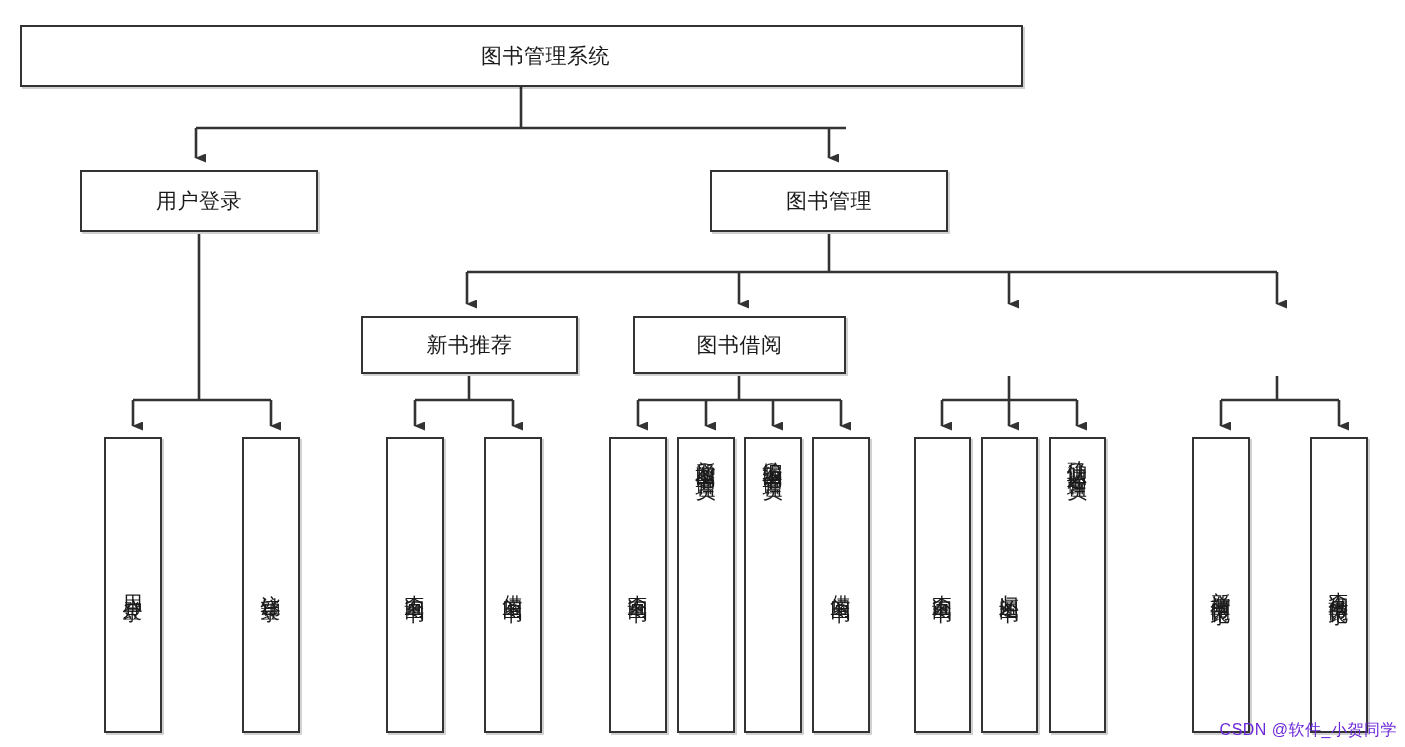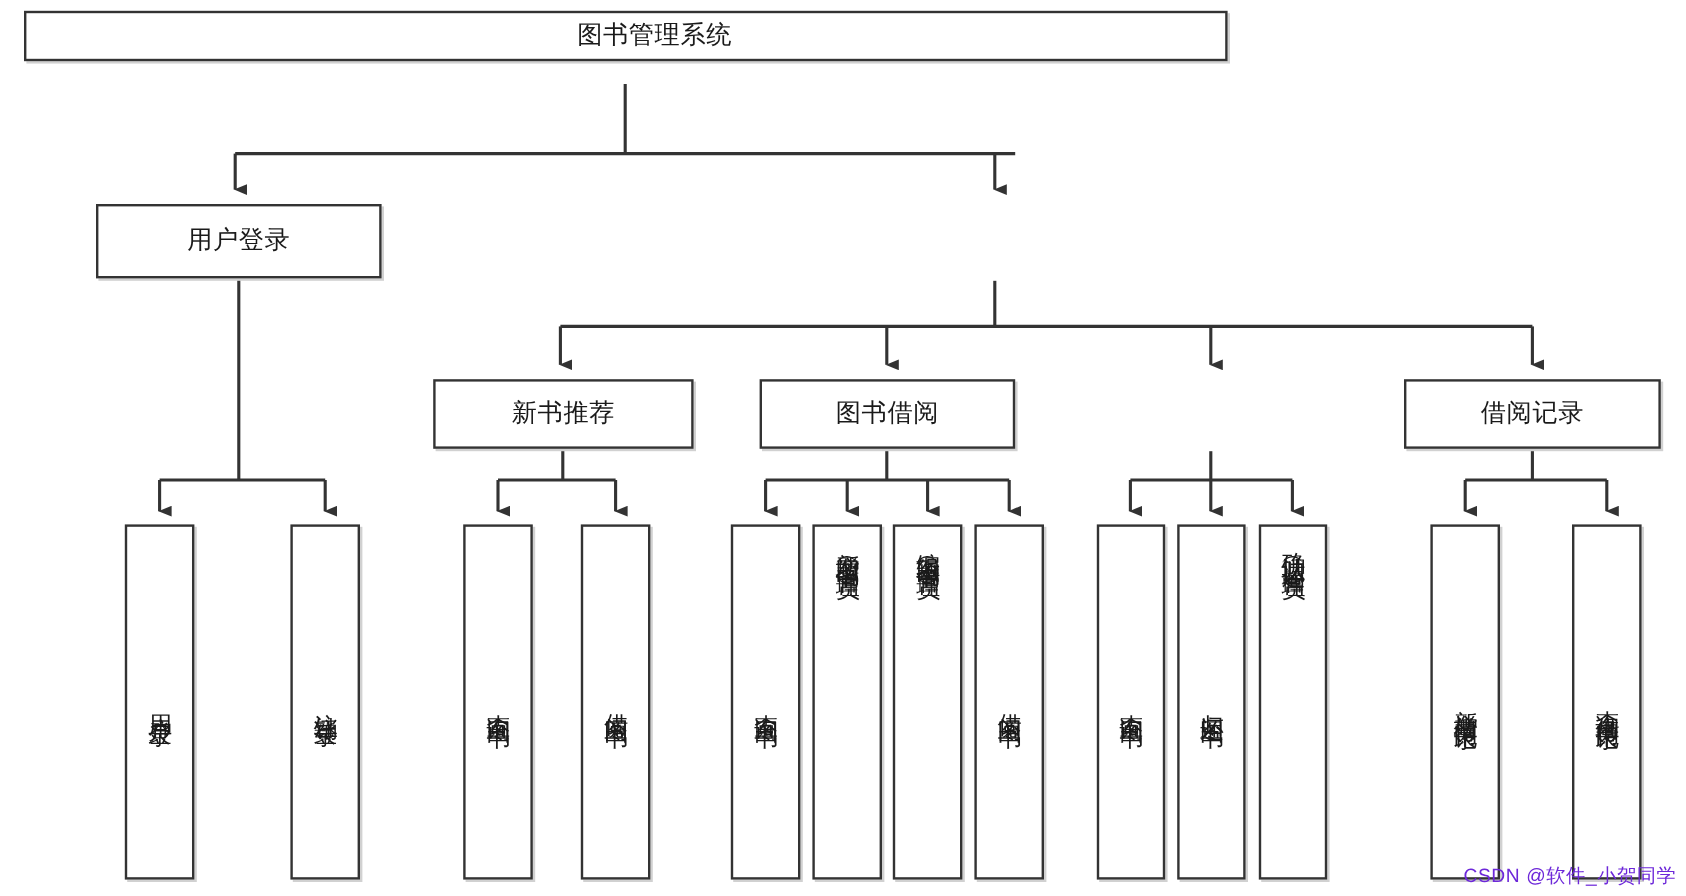--- a/index.html
+++ b/index.html
@@ -116,41 +116,41 @@
       <path d="M1009,400 L1009,426" marker-end="url(#arw)"></path>
       <path d="M1077,400 L1077,426" marker-end="url(#arw)"></path>
 
       <path d="M1277,376 L1277,400"></path>
       <path d="M1221,400 L1339,400"></path>
       <path d="M1221,400 L1221,426" marker-end="url(#arw)"></path>
       <path d="M1339,400 L1339,426" marker-end="url(#arw)"></path>
     </g>
   </svg>
 
-  <div class="node" style="left:20px; top:9px; width:1003px; height:42px;padding-left:48px;">
+  <div class="node" style="left:20px; top:25px; width:1003px; height:62px;padding-left:48px;">
     <span class="label">图书管理系统</span>
   </div>
 
   <div class="node" style="left:80px; top:170px; width:238px; height:62px;">
     <span class="label">用户登录</span>
   </div>
 
+  <div class="node" style="left:710px; top:170px; width:238px; height:62px;">
+    <span class="label">图书管理</span>
+  </div>
 
   <div class="node" style="left:633px; top:316px; width:213px; height:58px;">
     <span class="label">图书借阅</span>
   </div>
 
   <div class="node" style="left:361px; top:316px; width:217px; height:58px;">
     <span class="label">新书推荐</span>
   </div>
 
 
-  <div class="node" style="left:1170px; top:316px; width:214px; height:58px;">
-    <span class="label">借阅记录</span>
-  </div>
 
   <div class="node leaf centered" style="left:104px; top:437px; width:58px; height:296px;">
     <span class="label">用户登录</span>
   </div>
 
   <div class="node leaf centered" style="left:242px; top:437px; width:58px; height:296px;">
     <span class="label">注销登录</span>
   </div>
 
   <div class="node leaf centered" style="left:386px; top:437px; width:58px; height:296px;">

